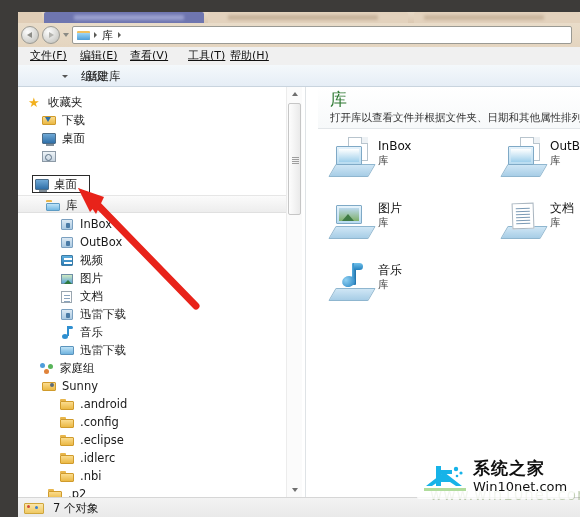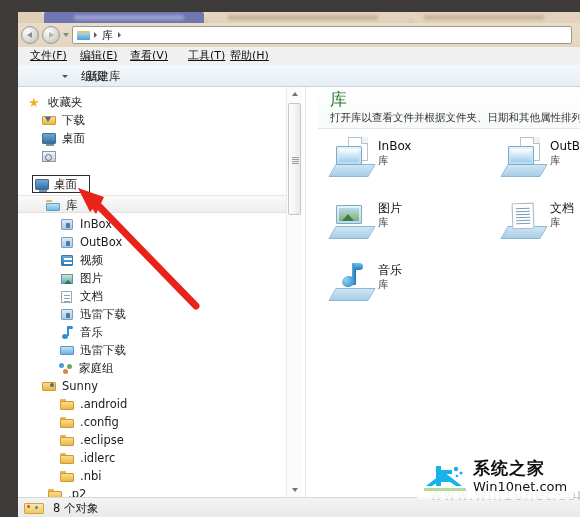--- a/index.html
+++ b/index.html
@@ -368,21 +368,21 @@
           </span>
           <span class="lbl">音乐</span>
         </div>
         <div class="tnode" style="left:42px;top:254px;width:220px;">
           <span class="tico">
               <span class="ic-youku"></span>
             </span>
           <span class="lbl">迅雷下载</span>
         </div>
 
-        <div class="tnode" style="left:41px;top:272px;width:236px;text-align:center;">
+        <div class="tnode" style="left:22px;top:272px;width:236px;text-align:center;">
           <span class="tico">
             <span class="ic-net">
                 <i class="n1"></i>
                 <i class="n2"></i>
                 <i class="n3"></i>
               </span>
           </span>
           <span class="lbl">家庭组</span>
         </div>
         <div class="tnode" style="left:24px;top:290px;width:236px;">
@@ -529,21 +529,21 @@
         </div>
       </div>
     </div>
 
     <div class="statusbar">
       <div class="st-ico">
         <div class="b"></div>
           <div class="d1"></div>
           <div class="d2"></div>
       </div>
-      <div class="st-txt">8 个对象</div>
+      <div class="st-txt">7 个对象</div>
     </div>
   </div>
 
   <svg class="annot" viewBox="0 0 580 517">
     <g>
       <path d="M 196 306 L 92 199" stroke="#e8231a" stroke-width="7" stroke-linecap="round" fill="none"></path>
       <path d="M 78 188 L 101 200 L 90 212 Z" fill="#e8231a"></path>
       <path d="M 78 188 L 104 197 L 96 214 Z" fill="#e8231a"></path>
     </g>
   </svg>

